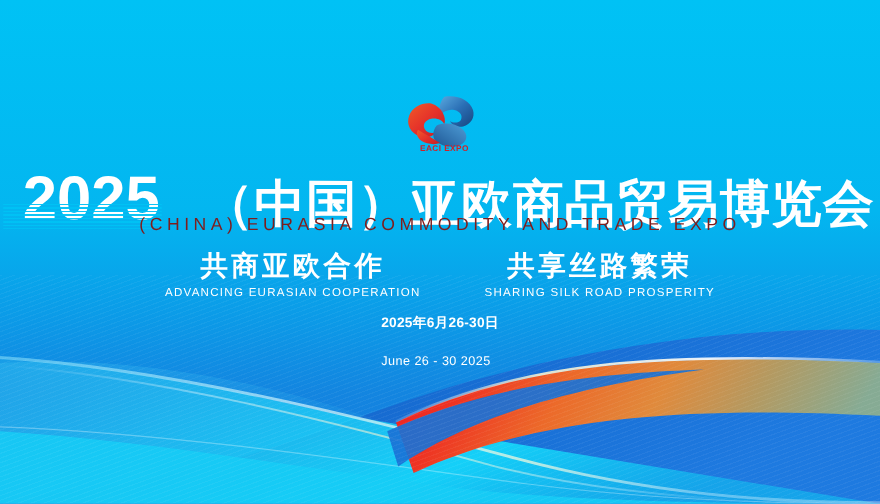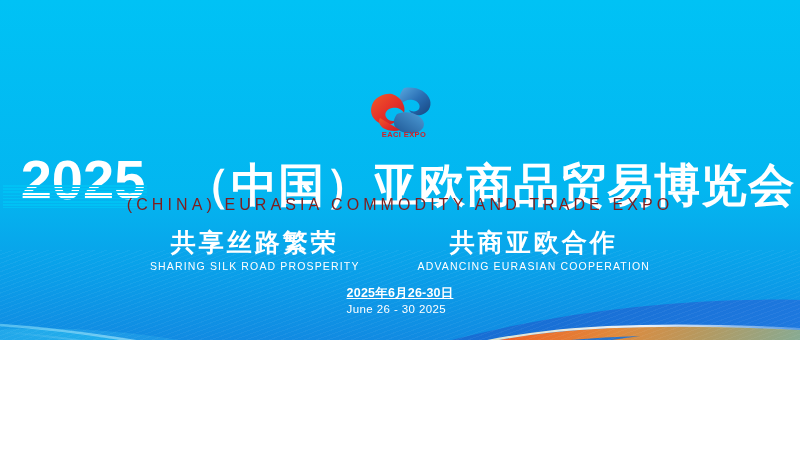--- a/index.html
+++ b/index.html
@@ -8,21 +8,21 @@
     padding: 0;
     background: #ffffff;
   }
   body {
     font-family: "Liberation Sans", "DejaVu Sans", sans-serif;
   }
 
   .banner {
     position: relative;
     width: 800px;
-    height: 340px;
+    height: 458px;
     overflow: hidden;
     background: #00c2f5;
   }
 
   
   .bg-svg {
     position: absolute;
     inset: 0;
     width: 800px;
     height: 458px;
@@ -176,28 +176,28 @@
   .meta-col {
     text-align: left;
   }
   .meta-cn {
     font-size: 12.5px;
     font-weight: 700;
     color: #ffffff;
     line-height: 1.25;
     letter-spacing: .2px;
     font-family: "Liberation Sans", "DejaVu Sans", sans-serif;
-    text-decoration: underline;
   }
   .meta-en {
     font-size: 11.5px;
     font-weight: 400;
     color: #ffffff;
     line-height: 1.25;
     letter-spacing: .4px;
+    margin-top: 20px;
   }
 </style>
 </head>
 <body>
 
 <div class="banner">
 
   <svg class="bg-svg" viewBox="0 0 800 458" preserveAspectRatio="none">
     <defs>
       <linearGradient id="skyGrad" x1="0" y1="0" x2="0" y2="1">
@@ -327,26 +327,26 @@
       <span class="year-wrap">
         <span class="year">2025</span>
         <span class="year-stripes"></span>
       </span>
       <span class="title-cn">（中国）亚欧商品贸易博览会</span>
     </div>
     <div class="title-en">(CHINA) EURASIA COMMODITY AND TRADE EXPO</div>
 
     <div class="slogans">
       <div class="slogan">
+        <div class="slogan-cn">共商亚欧合作</div>
+        <div class="slogan-en">ADVANCING EURASIAN COOPERATION</div>
+      </div>
+      <div class="slogan">
         <div class="slogan-cn">共享丝路繁荣</div>
         <div class="slogan-en">SHARING SILK ROAD PROSPERITY</div>
-      </div>
-      <div class="slogan">
-        <div class="slogan-cn">共商亚欧合作</div>
-        <div class="slogan-en">ADVANCING EURASIAN COOPERATION</div>
       </div>
     </div>
 
     <div class="meta">
       <div class="meta-col">
         <div class="meta-cn">2025年6月26-30日</div>
         <div class="meta-en">June 26 - 30  2025</div>
       </div>
     </div>
 

